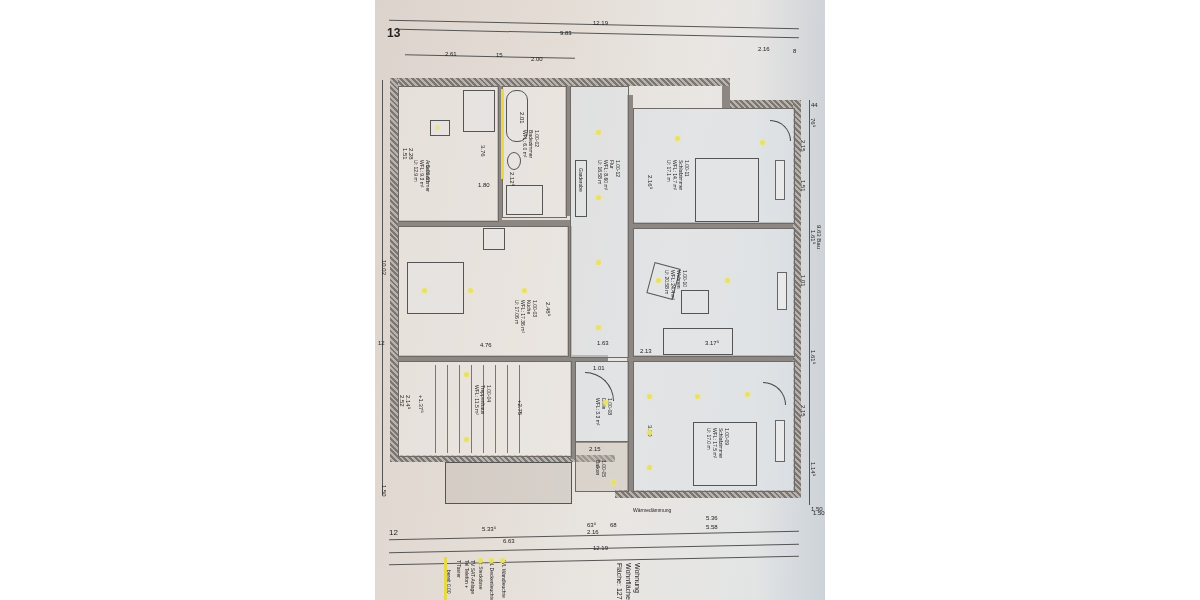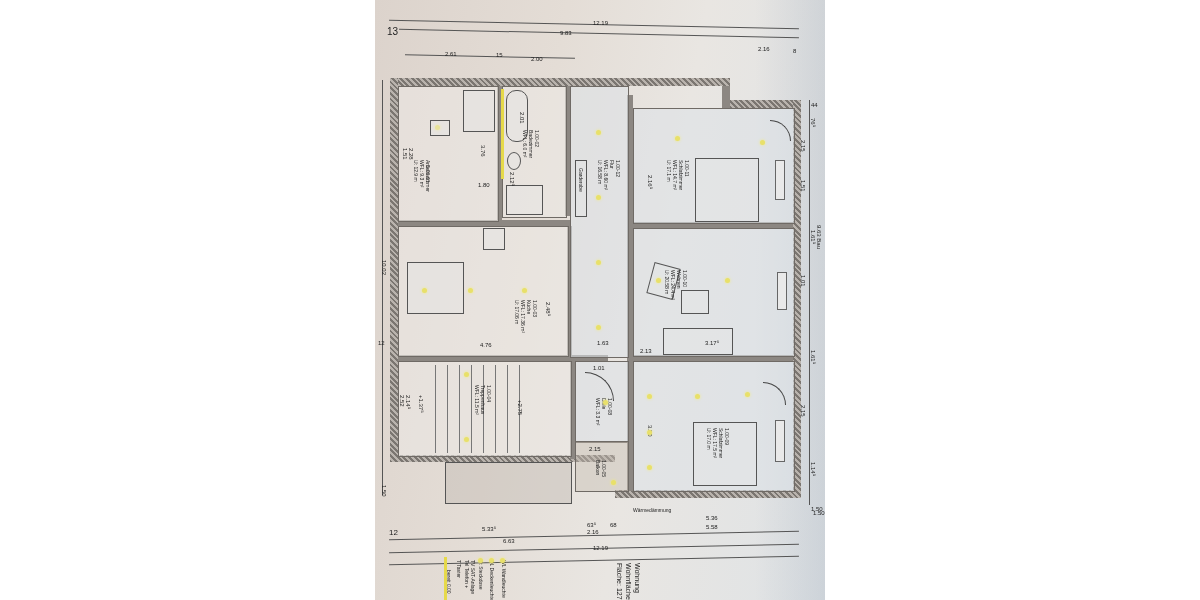--- a/index.html
+++ b/index.html
@@ -25,21 +25,21 @@
     .info{position:absolute;font-size:7px;color:#222;transform:rotate(90deg);transform-origin:left top;white-space:nowrap;line-height:9px;}
   </style>
 </head>
 <body>
 
 <div class="paper">
   <div class="shade"></div>
 
   <div class="dim" style="left:14px;top:24px;width:410px;transform:rotate(1.2deg);"></div>
   <div class="dimtxt" style="left:218px;top:20px;">12.19</div>
-  <div class="dimtxt" style="left:12px;top:26px;font-size:10px;">13</div>
+  <div class="dimtxt" style="left:12px;top:26px;font-size:12px;font-weight:bold;">13</div>
   <div class="dim" style="left:24px;top:33px;width:400px;transform:rotate(1.2deg);"></div>
   <div class="dimtxt" style="left:185px;top:30px;">9.83</div>
   <div class="dimtxt" style="left:383px;top:46px;">2.16</div>
   <div class="dimtxt" style="left:418px;top:48px;">8</div>
   <div class="dim" style="left:30px;top:56px;width:170px;transform:rotate(1.2deg);"></div>
   <div class="dimtxt" style="left:70px;top:51px;">2.61</div>
   <div class="dimtxt" style="left:121px;top:52px;">15</div>
   <div class="dimtxt" style="left:156px;top:56px;">2.00</div>
 
   <div class="wall hatch" style="left:15px;top:78px;width:340px;height:8px;"></div>

